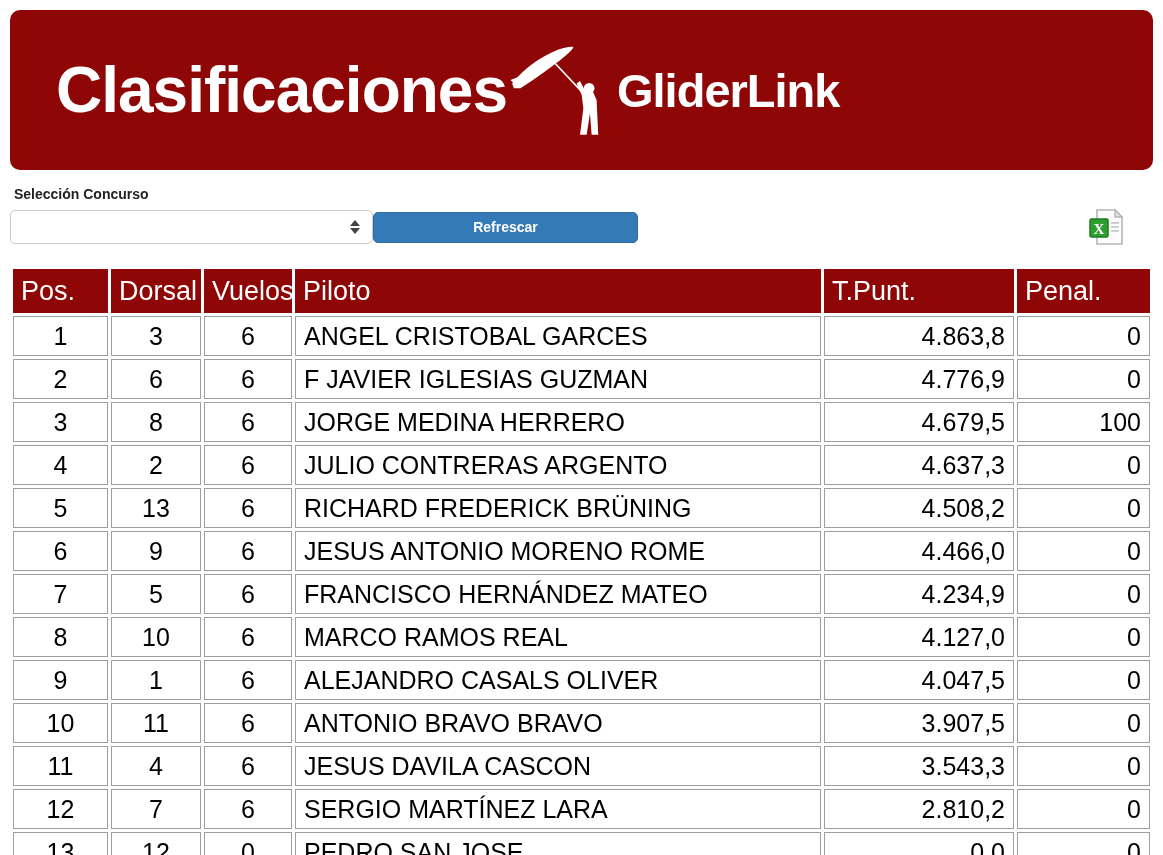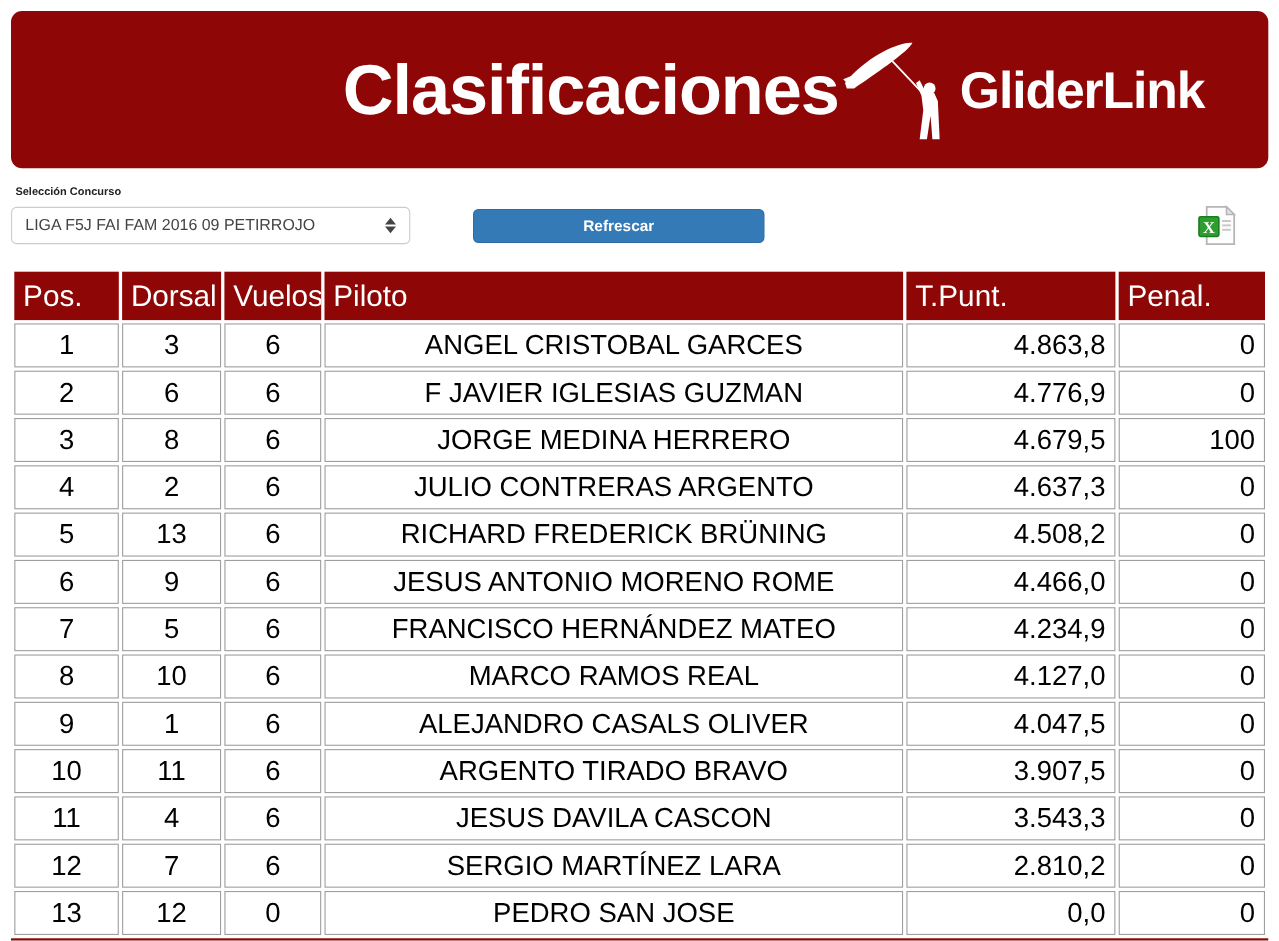--- a/index.html
+++ b/index.html
@@ -10,48 +10,48 @@
     --excel-green:#2f9e31;
   }
   *{box-sizing:border-box}
   html,body{margin:0;padding:0}
   body{
     width:1163px;height:855px;overflow:hidden;background:#fff;
     font-family:"Liberation Sans","DejaVu Sans",sans-serif;
   }
   
   .banner{
-    margin:10px 10px 0 10px;height:143px;background:var(--banner-red);
+    margin:10px 10px 0 10px;height:160px;background:var(--banner-red);
     border-radius:10px;display:flex;align-items:center;
-    justify-content:flex-end;padding:0 58px 0 46px;
+    justify-content:flex-start;padding:0 58px 0 46px;
   }
   .banner-title{
     color:#fff;font-size:64px;font-weight:bold;letter-spacing:-1px;margin:0;
   }
   .brand{display:flex;align-items:center}
   .brand svg{display:block;margin-right:2px}
   .brand-text{color:#fff;font-size:47px;font-weight:bold;letter-spacing:-1px}
   
   .controls{margin-top:16px;padding:0 10px}
-  .select-label{font-size:10px;font-weight:bold;color:#222;margin:0 0 5px 4px}
+  .select-label{font-size:14px;font-weight:bold;color:#222;margin:0 0 5px 4px}
   .controls-row{display:flex;align-items:center}
   .fake-select{
     position:relative;width:363px;height:34px;border:1px solid #ccc;
     border-radius:5px;background:#fff;display:flex;align-items:center;
     padding:0 30px 0 12px;font-size:14.5px;color:#444;cursor:default;
   }
   .select-arrows{
     position:absolute;right:12px;top:50%;transform:translateY(-50%);
     display:flex;flex-direction:column;align-items:center;gap:2px;
   }
   .select-arrows i{display:block;width:0;height:0;border-left:5px solid transparent;border-right:5px solid transparent}
   .select-arrows .up{border-bottom:6px solid #444}
   .select-arrows .down{border-top:6px solid #444}
   .refresh-btn{
-    margin-left:57px;width:265px;height:31px;background:var(--button-blue);
+    width:265px;height:31px;background:var(--button-blue);
     border:1px solid #2e6da4;border-radius:5px;color:#fff;font-weight:bold;
     font-size:14px;font-family:inherit;cursor:pointer;
   }
   .excel-link{margin-left:auto;margin-right:26px;display:block;line-height:0;cursor:pointer}
   
   table.results{
     margin:19px 10px 0 10px;width:1143px;table-layout:fixed;
     border-collapse:separate;border-spacing:3px;
   }
   table.results th{
@@ -59,21 +59,21 @@
     font-size:27px;text-align:left;height:44px;padding:0 8px;
     white-space:nowrap;overflow:hidden;
   }
   table.results td{
     background:#fff;border:1px solid var(--cell-border);font-size:25px;
     color:#000;height:40px;padding:0 8px;white-space:nowrap;overflow:hidden;
   }
   .c0{width:95px}  td.c0{text-align:center}
   .c1{width:90px}  td.c1{text-align:center}
   .c2{width:88px}  td.c2{text-align:center}
-  .c3{width:526px} td.c3{text-align:center}
+  .c3{width:526px} td.c3{text-align:left}
   .c4{width:190px} td.c4{text-align:right}
   .c5{}            td.c5{text-align:right}
   
   .bottom-bar{margin:0 10px;height:10px;background:var(--header-red)}
 </style>
 </head>
 <body>
 
 <div class="banner">
   <h1 class="banner-title">Clasificaciones</h1>
@@ -91,21 +91,20 @@
       </svg>
     </span>
     <span class="brand-text">GliderLink</span>
   </div>
 </div>
 
 <div class="controls">
   <p class="select-label">Selección Concurso</p>
   <div class="controls-row">
     <div class="fake-select">
-      <span>LIGA F5J FAI FAM 2016 09 PETIRROJO</span>
       <span class="select-arrows">
           <i class="up"></i>
           <i class="down"></i>
         </span>
     </div>
     <button class="refresh-btn">Refrescar</button>
     <a class="excel-link">
       <span>
         <svg width="40" height="40" viewBox="0 0 40 40" aria-hidden="true">
 
@@ -205,21 +204,21 @@
         <td class="c1">1</td>
         <td class="c2">6</td>
         <td class="c3">ALEJANDRO CASALS OLIVER</td>
         <td class="c4">4.047,5</td>
         <td class="c5">0</td>
       </tr>
       <tr>
         <td class="c0">10</td>
         <td class="c1">11</td>
         <td class="c2">6</td>
-        <td class="c3">ARGENTO TIRADO BRAVO</td>
+        <td class="c3">ANTONIO BRAVO BRAVO</td>
         <td class="c4">3.907,5</td>
         <td class="c5">0</td>
       </tr>
       <tr>
         <td class="c0">11</td>
         <td class="c1">4</td>
         <td class="c2">6</td>
         <td class="c3">JESUS DAVILA CASCON</td>
         <td class="c4">3.543,3</td>
         <td class="c5">0</td>

